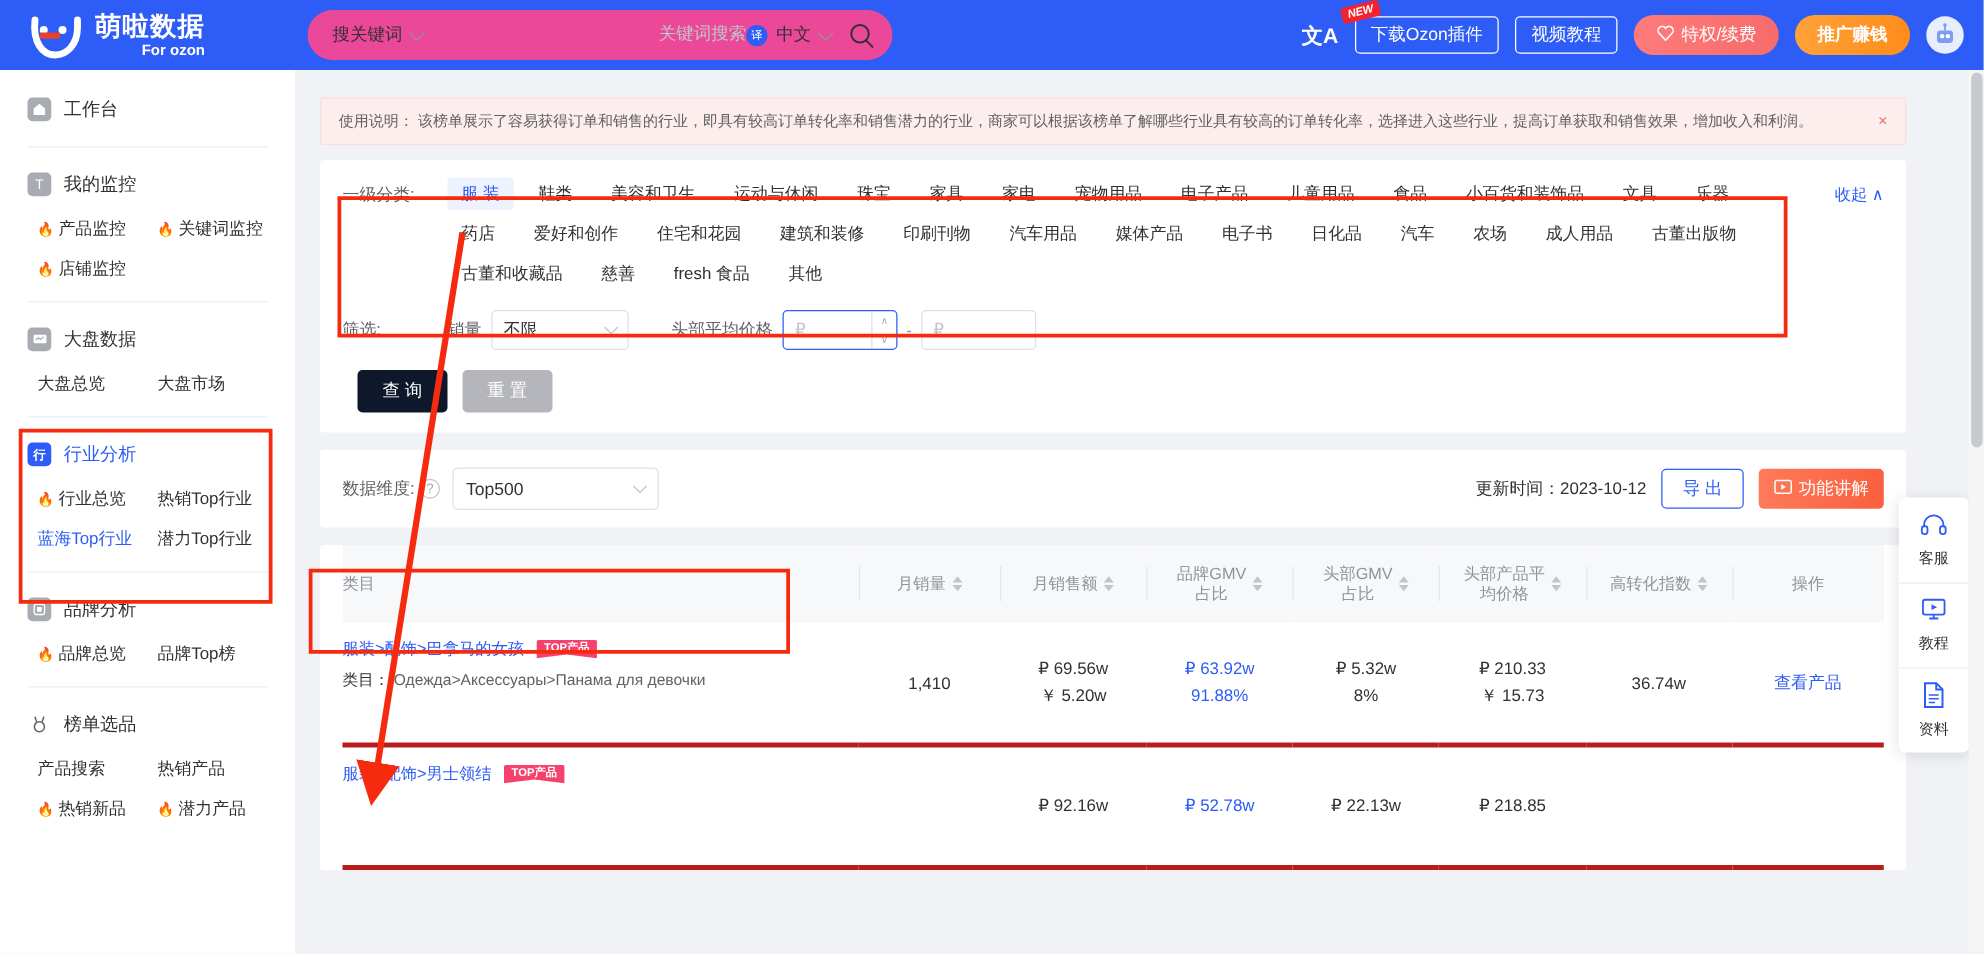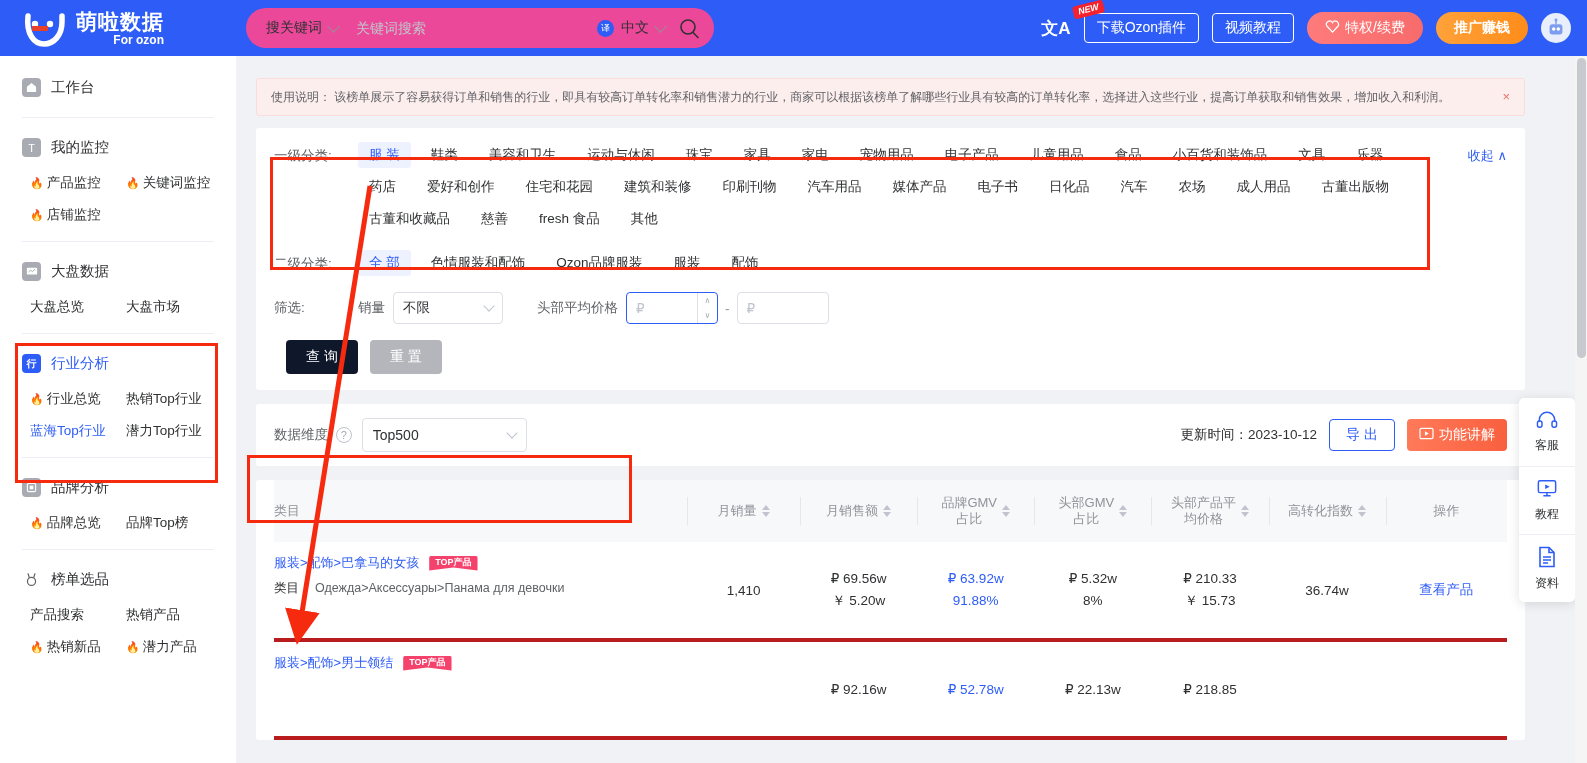--- a/index.html
+++ b/index.html
@@ -22,21 +22,21 @@
   .logo-en { font-size: 12px; font-weight: bold; text-align: right; margin-top: 2px; }
 
   .searchbar {
     width: 468px; height: 40px; background: #ec4899; border-radius: 20px;
     display: flex; align-items: center; margin-left: 10px; padding: 0 14px 0 20px;
   }
   .sb-label { font-size: 14px; color: #303133; white-space: nowrap; }
   .chev { display: inline-block; width: 9px; height: 9px; border-right: 1.4px solid #909399;
           border-bottom: 1.4px solid #909399; transform: rotate(45deg); margin: -4px 0 0 7px; }
   .sb-input { flex: 1; border: 0; outline: none; font-size: 14px; color: #303133; margin-left: 18px;
-              font-family: Liberation Sans, sans-serif; background: transparent; }
+              font-family: Liberation Serif, serif; background: transparent; text-align: right; }
   .sb-input::placeholder { color: #c0c4cc; }
   .trans-badge { width: 17px; height: 17px; border-radius: 50%; background: #2d5cf6; color: #fff;
                  font-size: 9px; display: flex; align-items: center; justify-content: center; margin-right: 7px; }
   .sb-lang { font-size: 14px; color: #303133; font-family: Liberation Serif, serif; }
   .sb-search-ico { margin-left: 14px; display: flex; align-items: center; cursor: pointer; }
 
   .header-right { margin-left: auto; display: flex; align-items: center; gap: 13px; padding-right: 16px; }
   .ha-ico { color: #fff; font-size: 17px; font-weight: bold; }
   .btn-outline {
     border: 1px solid #fff; color: #fff; background: transparent; border-radius: 4px;
@@ -429,30 +429,20 @@
         <span class="chip">慈善</span>
         <span class="chip">fresh 食品</span>
         <span class="chip">其他</span>
       </div>
       <span class="collapse-link">
         <span>收起</span>
         <span> ∧</span>
       </span>
     </div>
 
-    <div class="f-row" style="margin-top:12px">
-      <span class="f-label">二级分类:</span>
-      <div class="f-chips">
-        <span class="chip active">全 部</span>
-        <span class="chip">色情服装和配饰</span>
-        <span class="chip">Ozon品牌服装</span>
-        <span class="chip">服装</span>
-        <span class="chip">配饰</span>
-      </div>
-    </div>
 
     <div class="f-row2">
       <span class="f-label" style="padding-top:0">筛选:</span>
       <span class="mini-label">销量</span>
       <div class="sel">
         <span>不限</span>
         <span class="chev"></span>
       </div>
       <span class="mini-label" style="margin-left:34px">头部平均价格</span>
       <div class="num-in">

